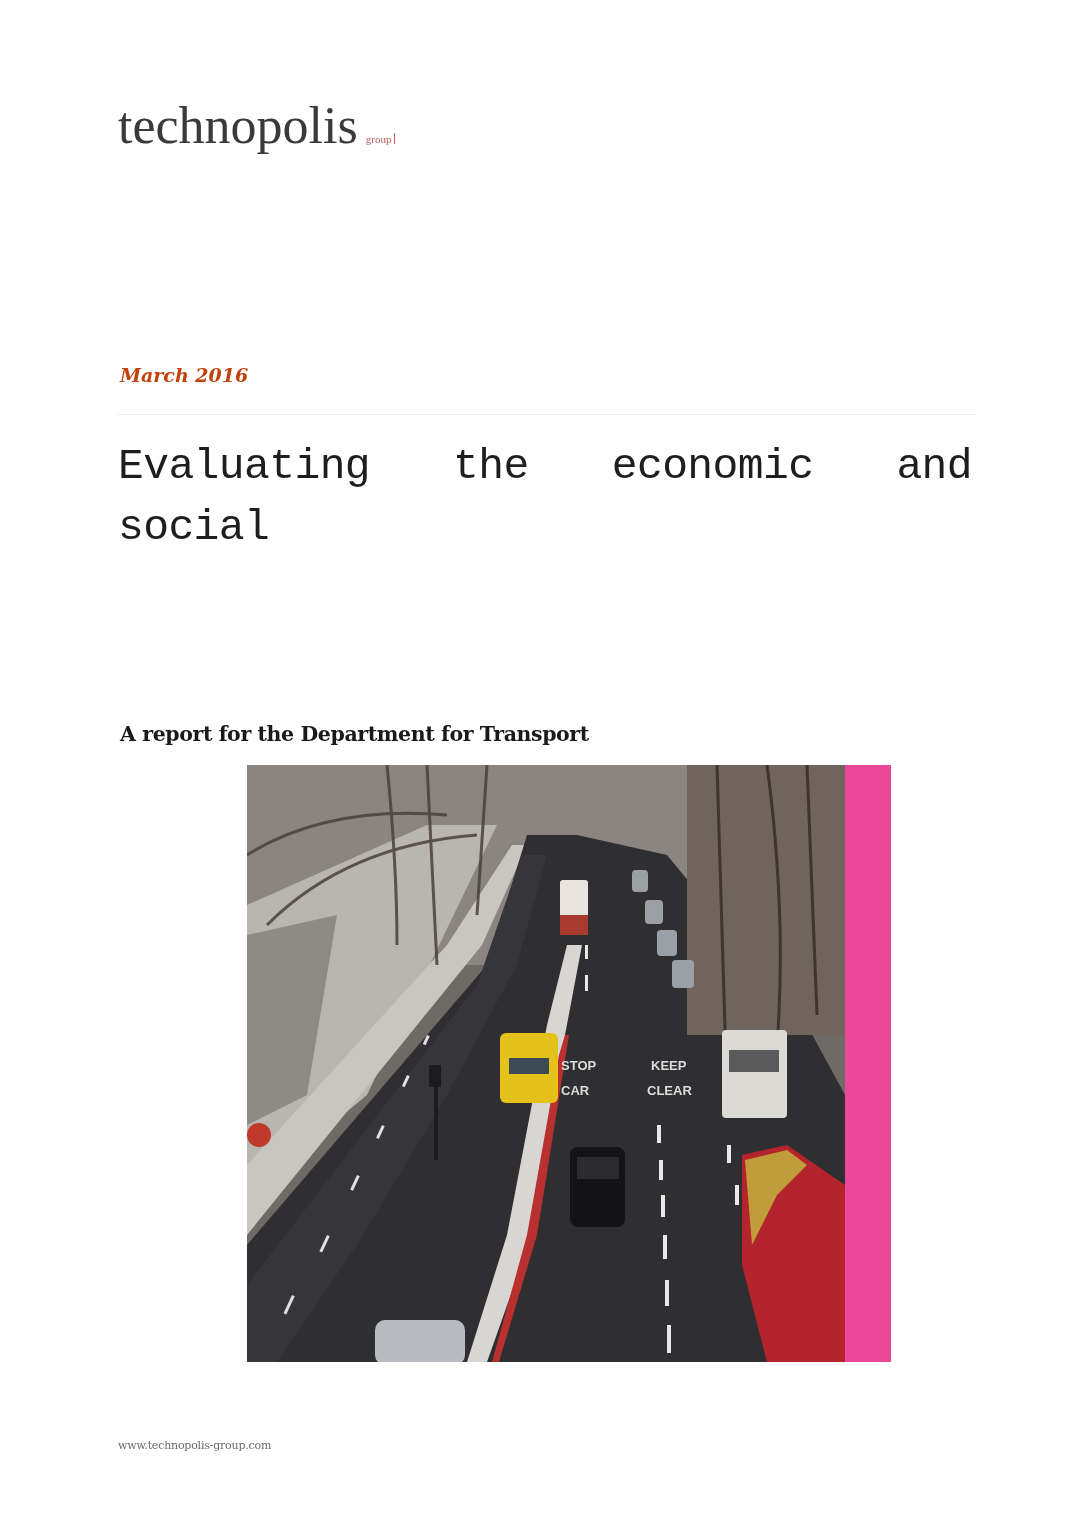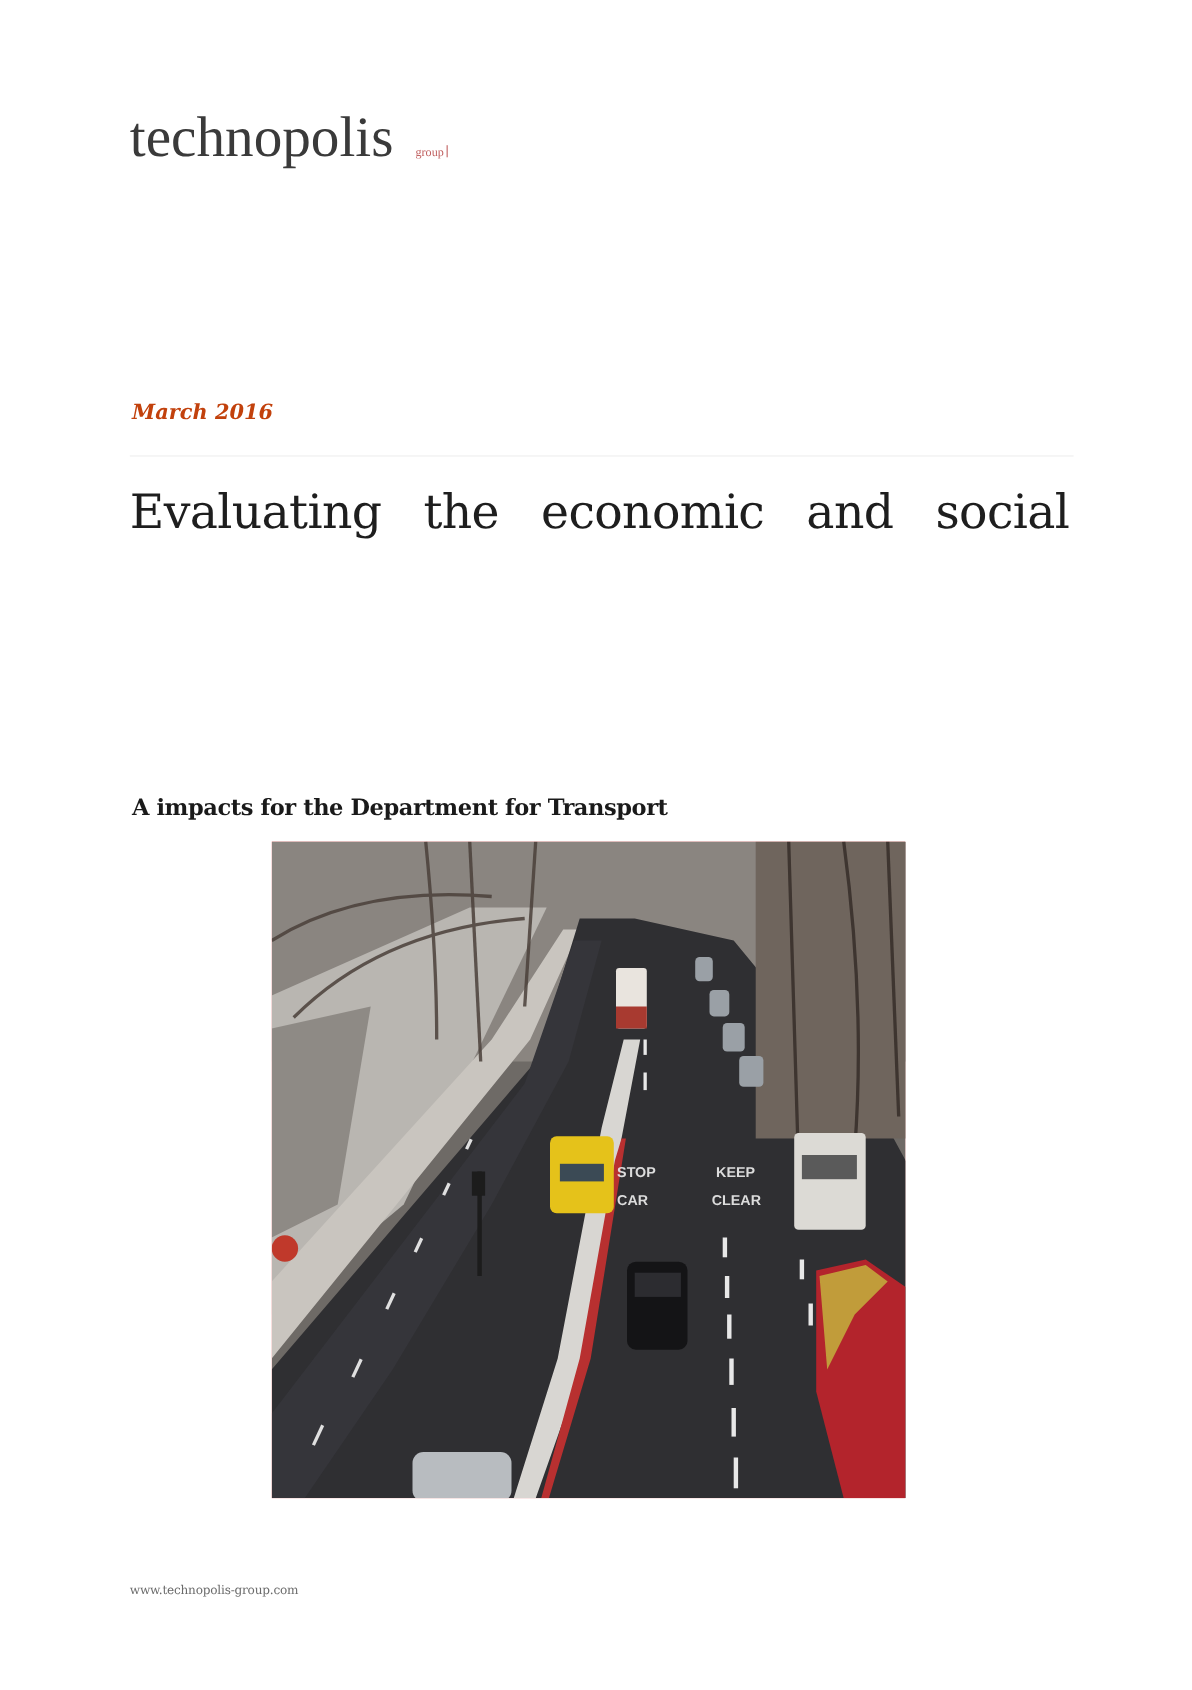--- a/index.html
+++ b/index.html
@@ -1,47 +1,47 @@
 <!DOCTYPE html>
 <html><head>
   <meta charset="utf-8">
   <style>
     html, body { margin: 0; padding: 0; background: #ffffff; }
     body { width: 1084px; height: 1536px; position: relative; overflow: hidden; font-family: "DejaVu Serif", serif; color: #1a1a1a; }
     .logo { position: absolute; left: 118px; top: 100px; display: flex; align-items: baseline; justify-content: center; }
     .logo-word { font-family: "Liberation Serif", serif; font-size: 52px; color: #3a3a3a; letter-spacing: 0px; line-height: 1; }
-    .logo-group { font-family: "Liberation Serif", serif; font-size: 11px; color: #c06060; margin-left: 20px; }
+    .logo-group { font-family: "Liberation Serif", serif; font-size: 11px; color: #c06060; margin-left: 8px; }
     .logo-group .bar { display: inline-block; width: 1px; height: 11px; background: #c06060; margin-left: 3px; vertical-align: -1px; }
     .date { position: absolute; left: 120px; top: 364px; font-family: "DejaVu Serif", serif; font-weight: bold; font-style: italic; font-size: 19px; color: #c2410c; }
     .rule { position: absolute; left: 118px; top: 414px; width: 858px; height: 1px; background: #eeeeee; }
     .title { position: absolute; left: 118px; top: 436px; width: 854px; font-family: "DejaVu Serif", serif; font-size: 43px; line-height: 61px; color: #1e1e1e; text-align: justify; text-align-last: left; letter-spacing: -0.6px; }
     .title .line { display: block; text-align: justify; text-align-last: justify; }
     .title .line.last { text-align-last: left; }
     .subtitle { position: absolute; left: 120px; top: 722px; font-family: "DejaVu Serif", serif; font-weight: bold; font-size: 20.5px; color: #1a1a1a; letter-spacing: -0.4px; }
-    .photo { position: absolute; left: 247px; top: 765px; width: 576px; height: 597px; overflow: hidden; background: #fca5a5; }
+    .photo { position: absolute; left: 247px; top: 765px; width: 644px; height: 597px; overflow: hidden; background: #ec4899; }
     .photo svg { display: block; }
     .footer-url { position: absolute; left: 118px; top: 1439px; font-family: "DejaVu Serif", serif; font-size: 11px; color: #6a6a6a; letter-spacing: -0.2px; }
   </style>
 </head>
 <body>
 
 <div class="logo">
   <span class="logo-word">technopolis</span>
   <span class="logo-group"><span>group</span><span class="bar"></span></span>
 </div>
 
 <div class="date">March 2016</div>
 
 <div class="rule"></div>
 
-<h1 class="title" style="margin:0;font-weight:normal;">
+<h1 class="title" style="margin:0;font-weight:normal;font-family:Liberation Mono, monospace;">
   <span class="line">Evaluating the economic and social</span>
 </h1>
 
-<div class="subtitle">A impacts for the Department for Transport</div>
+<div class="subtitle">A report for the Department for Transport</div>
 
 <div class="photo">
   <svg width="598" height="597" viewBox="0 0 598 597" xmlns="http://www.w3.org/2000/svg">
 
     <rect x="0" y="0" width="598" height="597" fill="#6e6a66"></rect>
     <rect x="0" y="0" width="598" height="200" fill="#8a8580"></rect>
 
     <polygon points="0,140 180,60 250,60 120,330 0,430" fill="#b9b6b1"></polygon>
     <polygon points="0,170 90,150 60,330 0,360" fill="#8e8a85"></polygon>
 

